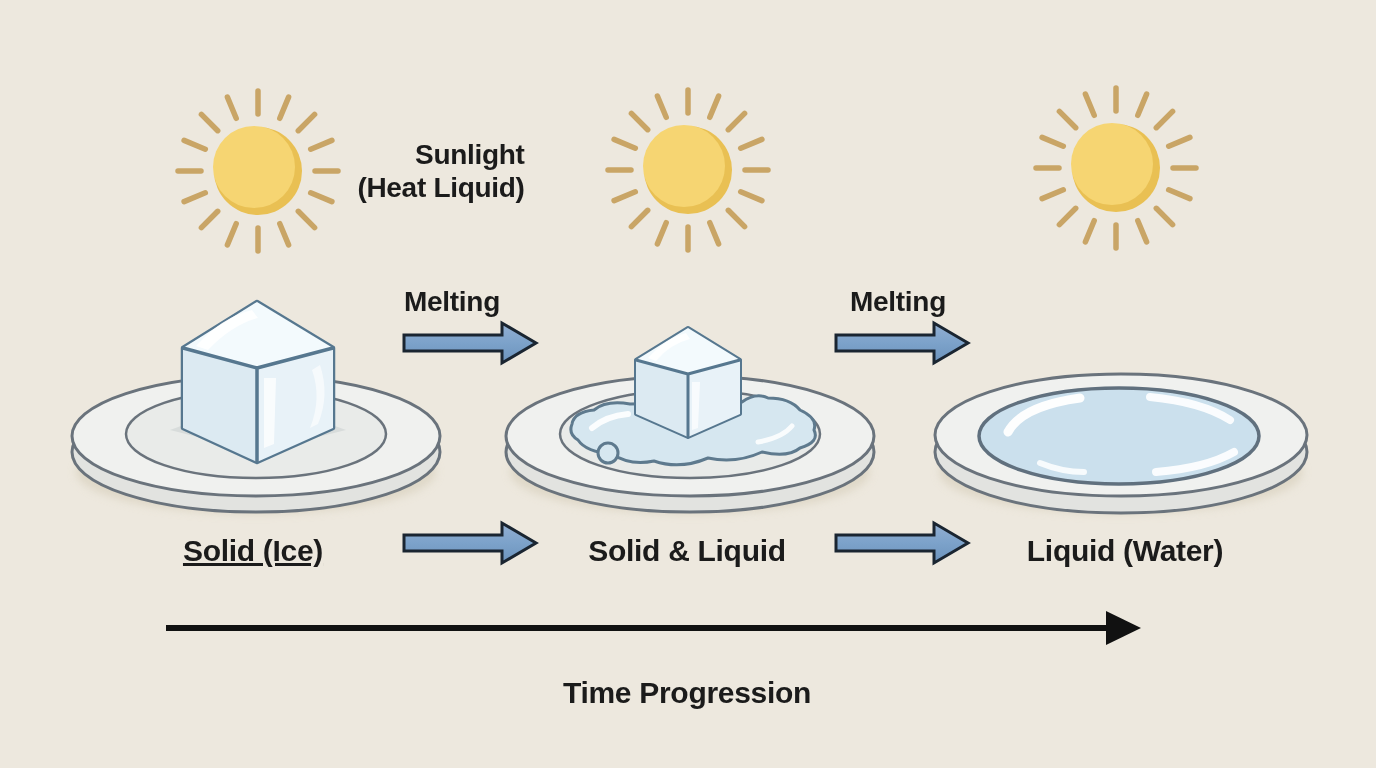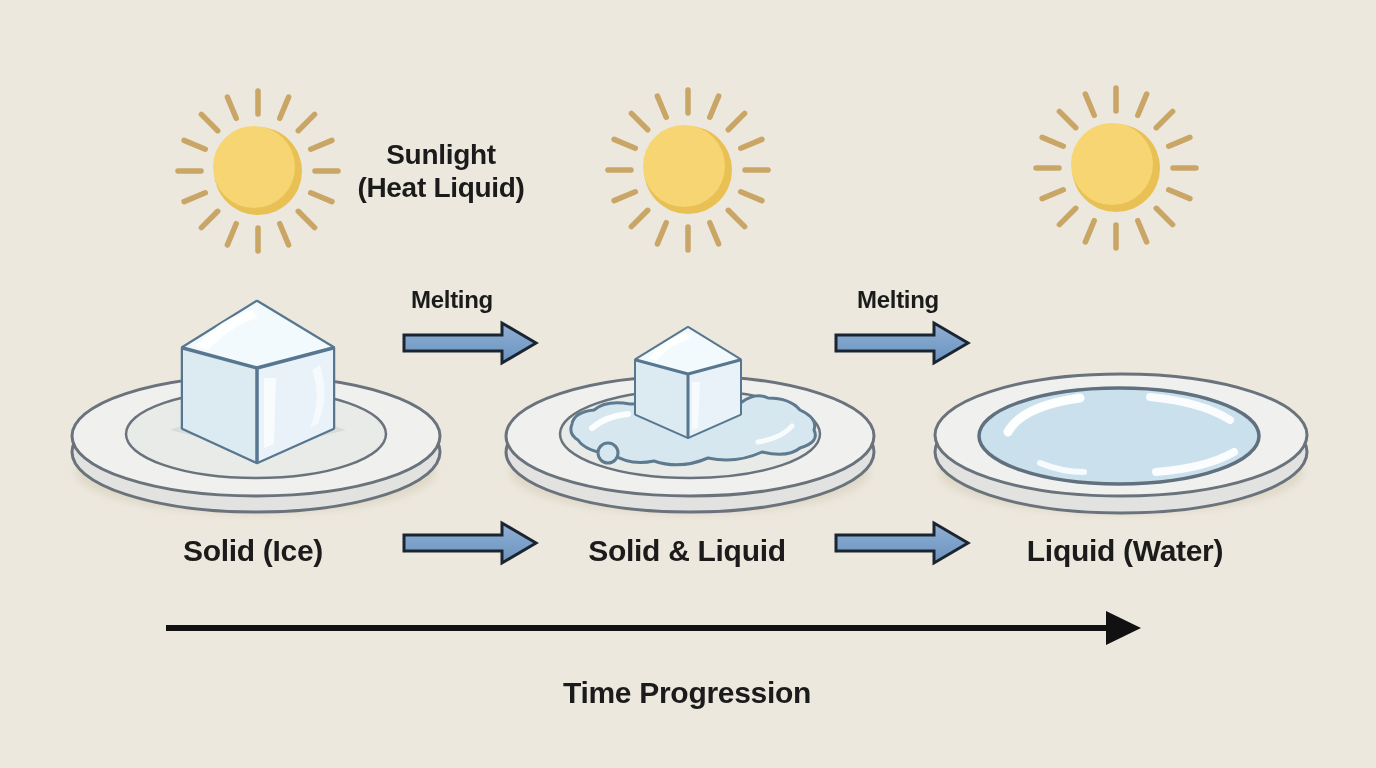--- a/index.html
+++ b/index.html
@@ -13,26 +13,26 @@
   .canvas svg { position: absolute; left: 0; top: 0; }
   .label {
     position: absolute;
     transform: translateX(-50%);
     color: var(--text, #1B1B1B);
     font-weight: 700;
     white-space: nowrap;
     letter-spacing: -0.3px;
     text-align: center;
   }
-  .label-sunlight { left: 441px; top: 138px; font-size: 28px; line-height: 33px; }
-  .label-melting  { font-size: 24px; top: 286px; }
+  .label-sunlight { left: 441px; top: 138px; font-size: 28px; line-height: 33px; text-align: right; }
+  .label-melting  { font-size: 28px; top: 286px; }
   .label-melting-1 { left: 452px; }
   .label-melting-2 { left: 898px; }
   .label-stage { font-size: 30px; top: 534px; }
-  .label-stage-1 { left: 253px; }
+  .label-stage-1 { left: 253px; text-decoration: underline; }
   .label-stage-2 { left: 687px; }
   .label-stage-3 { left: 1125px; }
   .label-time { left: 687px; top: 676px; font-size: 30px; }
 </style>
 </head>
 <body>
 
 <div class="canvas">
 
   <svg width="1376" height="768" viewBox="0 0 1376 768">

